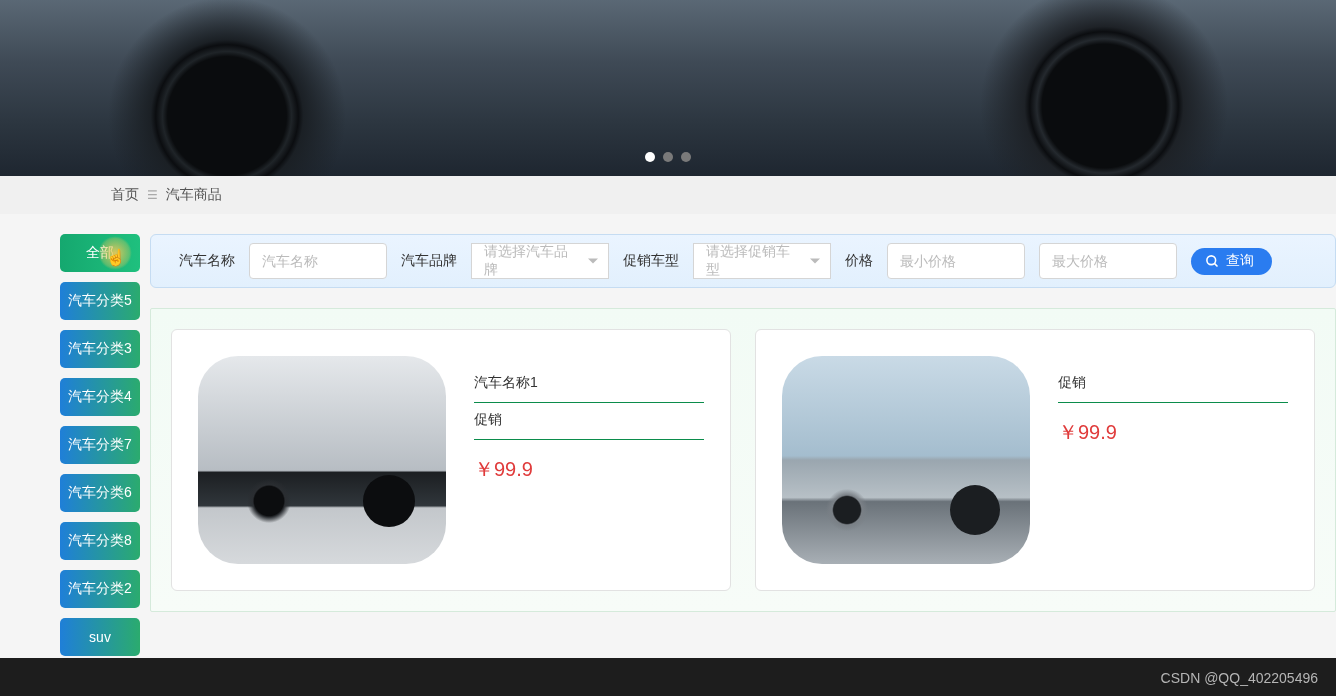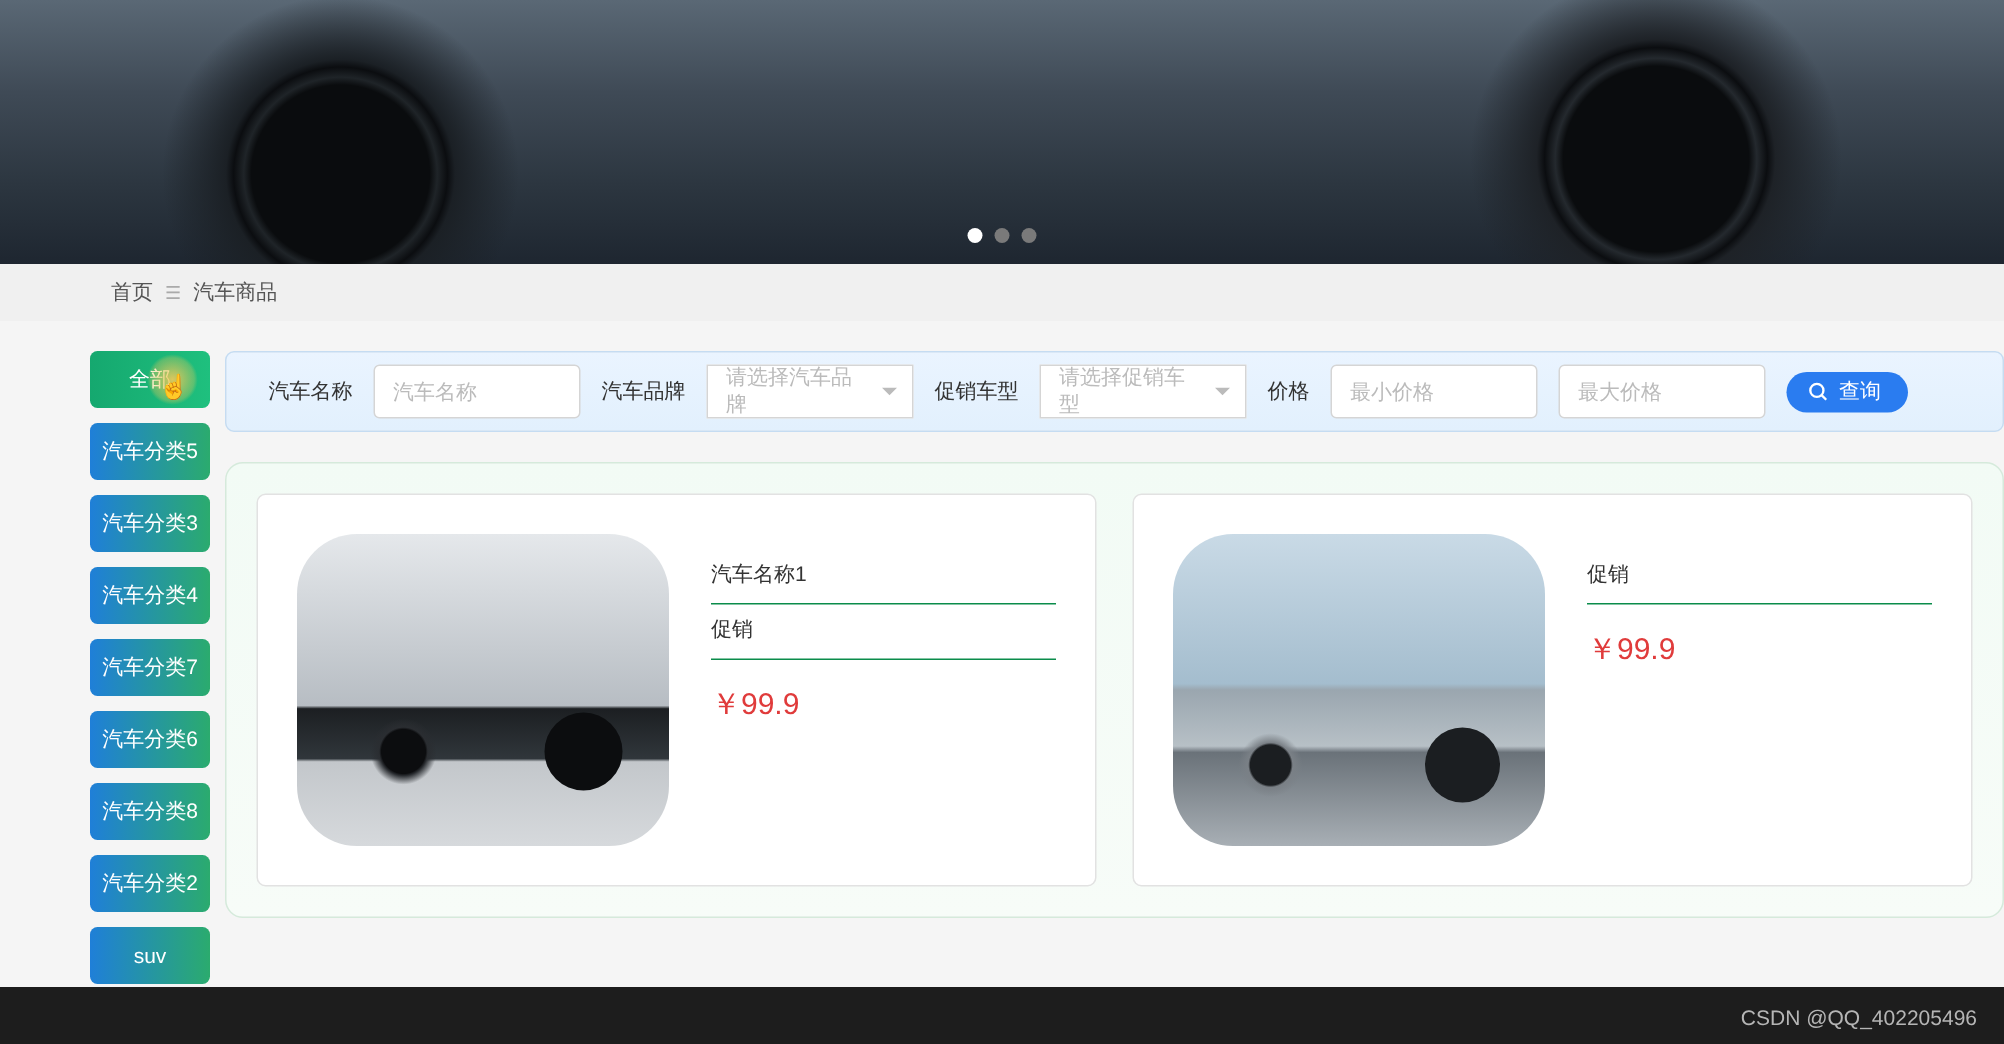--- a/index.html
+++ b/index.html
@@ -33,21 +33,21 @@
       bottom: 14px; left: 50%;
       transform: translateX(-50%);
       display: flex; gap: 8px;
       z-index: 3;
     }
     .dot { width: 10px; height: 10px; border-radius: 50%; background: #7a7a7a; cursor: pointer; }
     .dot.active { background: #fff; }
     
     .breadcrumb {
       background: #f0f0f0;
-      padding: 10px 74px;
+      padding: 10px 111px;
       font-size: 14px;
       color: #555;
       display: flex;
       align-items: center;
       gap: 8px;
     }
     .breadcrumb a { color: #555; text-decoration: none; cursor: pointer; }
     .bc-sep { color: #aaa; font-size: 12px; }
     
     .main-wrap { display: flex; padding: 20px 0 0 60px; gap: 10px; }
@@ -142,21 +142,21 @@
       cursor: pointer;
       display: flex;
       align-items: center;
       gap: 6px;
     }
     .query-btn svg { width: 15px; height: 15px; }
     
     .product-area {
       background: linear-gradient(180deg, #f2fbf5 0%, #f7fcf8 100%);
       border: 1px solid #d5eadb;
-      border-radius: 12px;
+      border-radius: 2px;
       padding: 20px;
       display: flex;
       gap: 24px;
     }
     .product-card {
       background: #fff;
       border: 1px solid #e2e2e2;
       border-radius: 6px;
       flex: 1;
       min-width: 560px;

